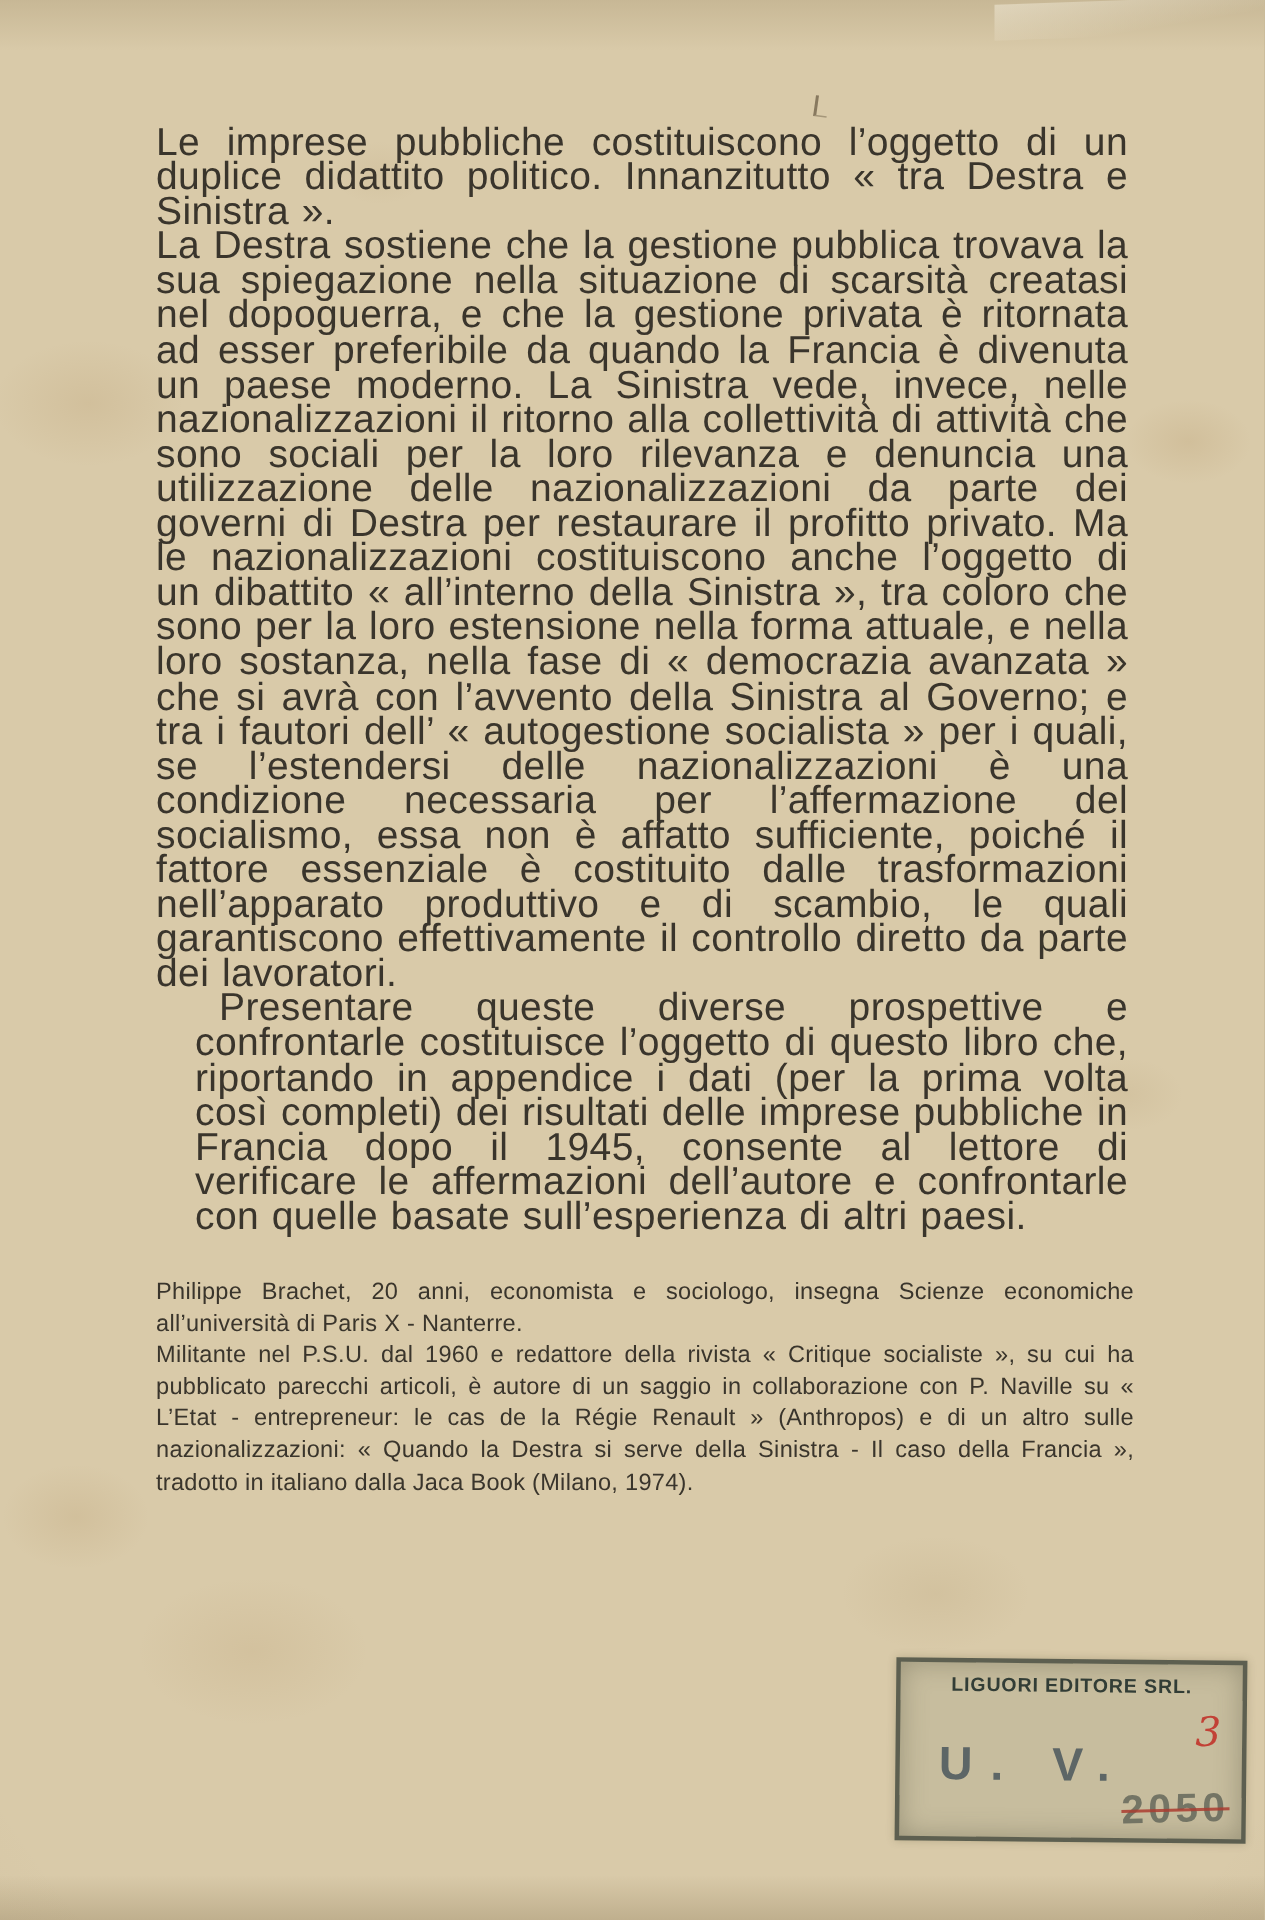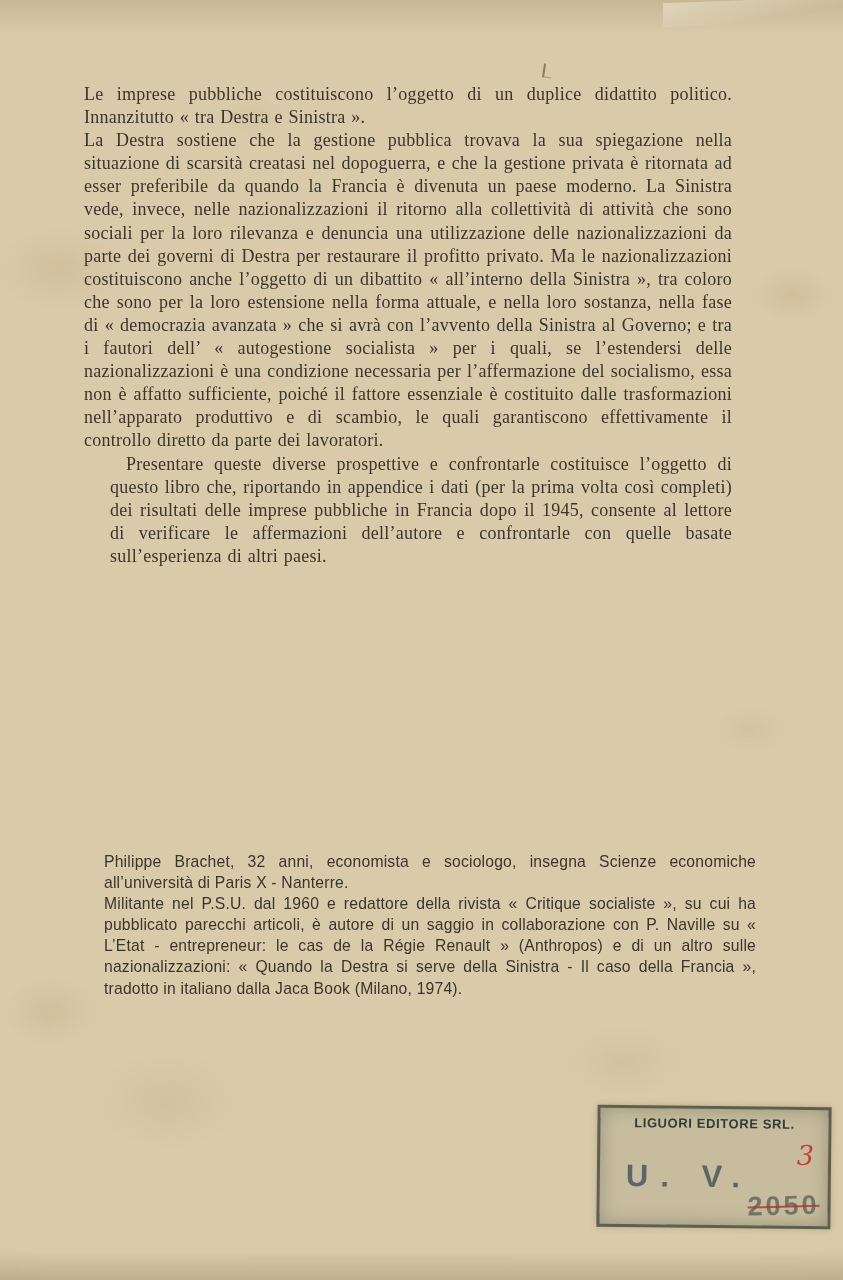--- a/index.html
+++ b/index.html
@@ -29,26 +29,25 @@
   .corner-light {
     position: absolute; right: 0; top: 0;
     width: 180px; height: 24px;
     background: linear-gradient(to bottom right, rgba(248,243,228,.85), rgba(248,243,228,0) 70%);
     transform: skewY(-2deg);
     opacity: .55;
     pointer-events: none;
   }
   .blurb {
     position: absolute;
-    left: 84px; top: 83px; width: 648px;
-    font-size: 18px; line-height: 23.1px;
+    left: 104px; top: 83px; width: 648px;
+    font-size: 26px; line-height: 23.1px;
     text-align: justify;
     letter-spacing: 0.25px;
     word-spacing: 1px;
-    font-family: Liberation Serif, serif;
   }
   .blurb p { margin: 0; }
   .blurb p.indent { text-indent: 16px; margin-left: 26px; }
   .bio {
     position: absolute;
     left: 104px; top: 851px; width: 652px;
     font-size: 15.7px; line-height: 21.1px;
     text-align: justify;
     letter-spacing: 0.2px;
   }
@@ -110,21 +109,21 @@
   <div class="corner-light"></div>
   <div class="scratch"></div>
 
   <div class="blurb">
     <p>Le imprese pubbliche costituiscono l’oggetto di un duplice didattito politico. Innanzitutto « tra Destra e Sinistra ».</p>
     <p>La Destra sostiene che la gestione pubblica trovava la sua spiegazione nella situazione di scarsità creatasi nel dopoguerra, e che la gestione privata è ritornata ad esser preferibile da quando la Francia è divenuta un paese moderno. La Sinistra vede, invece, nelle nazionalizzazioni il ritorno alla collettività di attività che sono sociali per la loro rilevanza e denuncia una utilizzazione delle nazionalizzazioni da parte dei governi di Destra per restaurare il profitto privato. Ma le nazionalizzazioni costituiscono anche l’oggetto di un dibattito « all’interno della Sinistra », tra coloro che sono per la loro estensione nella forma attuale, e nella loro sostanza, nella fase di « democrazia avanzata » che si avrà con l’avvento della Sinistra al Governo; e tra i fautori dell’ « autogestione socialista » per i quali, se l’estendersi delle nazionalizzazioni è una condizione necessaria per l’affermazione del socialismo, essa non è affatto sufficiente, poiché il fattore essenziale è costituito dalle trasformazioni nell’apparato produttivo e di scambio, le quali garantiscono effettivamente il controllo diretto da parte dei lavoratori.</p>
     <p class="indent">Presentare queste diverse prospettive e confrontarle costituisce l’oggetto di questo libro che, riportando in appendice i dati (per la prima volta così completi) dei risultati delle imprese pubbliche in Francia dopo il 1945, consente al lettore di verificare le affermazioni dell’autore e confrontarle con quelle basate sull’esperienza di altri paesi.</p>
   </div>
 
   <div class="bio">
-    <p>Philippe Brachet, 32 anni, economista e sociologo, insegna Scienze economiche all’università di Paris X - Nanterre.</p>
+    <p>Philippe Brachet, 20 anni, economista e sociologo, insegna Scienze economiche all’università di Paris X - Nanterre.</p>
     <p>Militante nel P.S.U. dal 1960 e redattore della rivista « Critique socialiste », su cui ha pubblicato parecchi articoli, è autore di un saggio in collaborazione con P. Naville su « L’Etat - entrepreneur: le cas de la Régie Renault » (Anthropos) e di un altro sulle nazionalizzazioni: « Quando la Destra si serve della Sinistra - Il caso della Francia », tradotto in italiano dalla Jaca Book (Milano, 1974).</p>
   </div>
 
   <div class="stamp">
     <div class="stamp-title">LIGUORI EDITORE SRL.</div>
     <div class="stamp-mark3">3</div>
     <div class="stamp-glyphs">U. V.</div>
     <div class="stamp-number">2050</div>
   </div>
 

